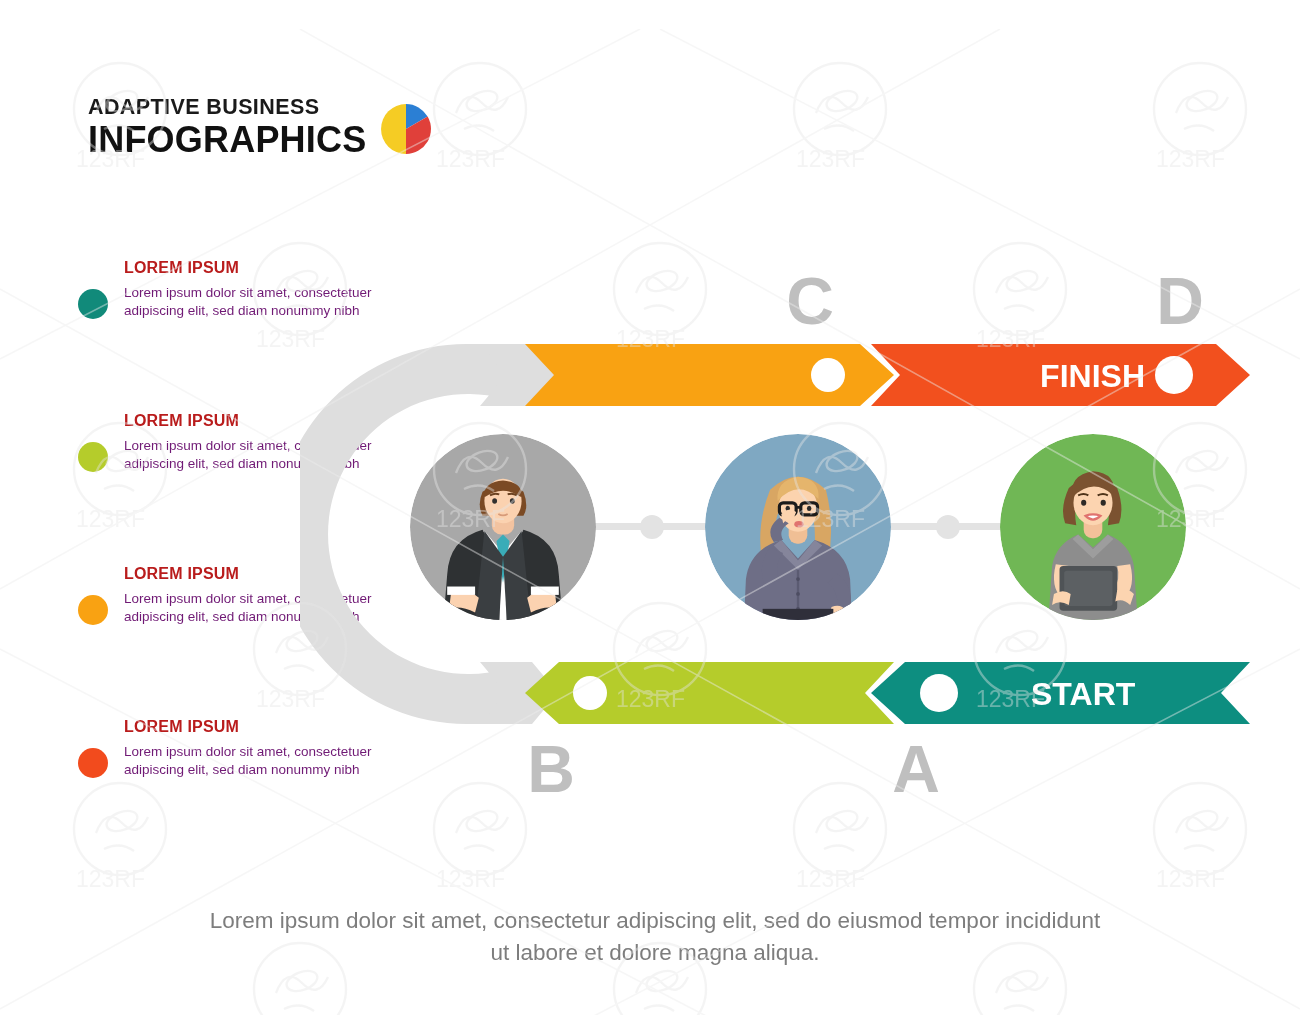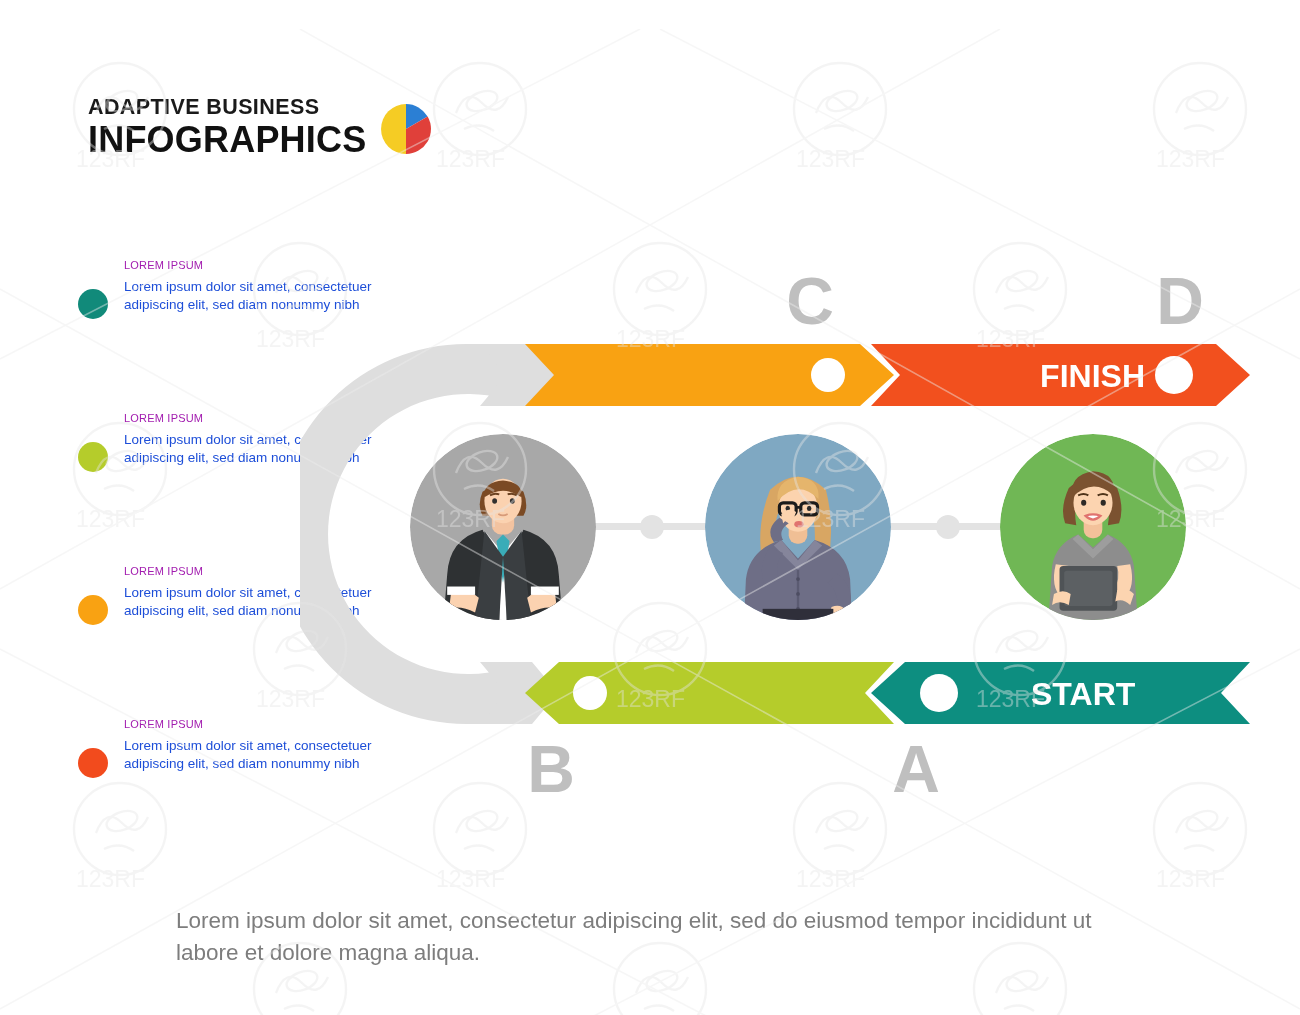--- a/index.html
+++ b/index.html
@@ -25,40 +25,40 @@
     position:absolute; right:88px; top:64px;
     font-size:44px; letter-spacing:1px; color:#707070; font-weight:400;
     white-space:nowrap;
   }
 
   
   .legend { position:absolute; left:78px; top:230px; width:300px; }
   .legend-item { position:relative; height:153px; }
   .legend-bullet { position:absolute; left:0; width:30px; height:30px; border-radius:50%; }
   .legend-body { margin-left:46px; }
-  .legend-title { font-size:11px; font-weight:normal; color:#a21caf; letter-spacing:.2px; }
-  .legend-text { margin-top:7px; font-size:13.5px; line-height:1.31; color:#1d4ed8; }
+  .legend-title { font-size:16px; font-weight:bold; color:#b91c1c; letter-spacing:.2px; }
+  .legend-text { margin-top:7px; font-size:13.5px; line-height:1.31; color:#701a75; }
 
   
   .diagram { position:absolute; left:300px; top:215px; width:960px; height:580px; }
   .svgroot { position:absolute; inset:0; }
 
   .ribbon-label { fill:#ffffff; font-family:"Liberation Sans", sans-serif; font-weight:bold; font-size:32px; }
   .step-letter { fill:#bfbfbf; font-family:"Liberation Sans", sans-serif; font-weight:bold; font-size:66px; }
 
   
   .avatar { position:absolute; width:186px; height:186px; border-radius:50%; overflow:hidden; }
   .av1 { left:110px; top:190px; }
   .av2 { left:405px; top:190px; }
   .av3 { left:700px; top:190px; }
 
   
   .footer {
-    position:absolute; left:176px; right:190px; top:876px;
-    font-size:22.5px; line-height:1.42; color:#7d7d7d;
+    position:absolute; left:200px; right:190px; top:876px;
+    text-align:center; font-size:22.5px; line-height:1.42; color:#7d7d7d;
   }
 </style>
 </head>
 <body>
 
 <div id="stage">
 
   <div class="brand">
     <div class="brand-text">
       <div class="brand-l1">ADAPTIVE BUSINESS</div>

